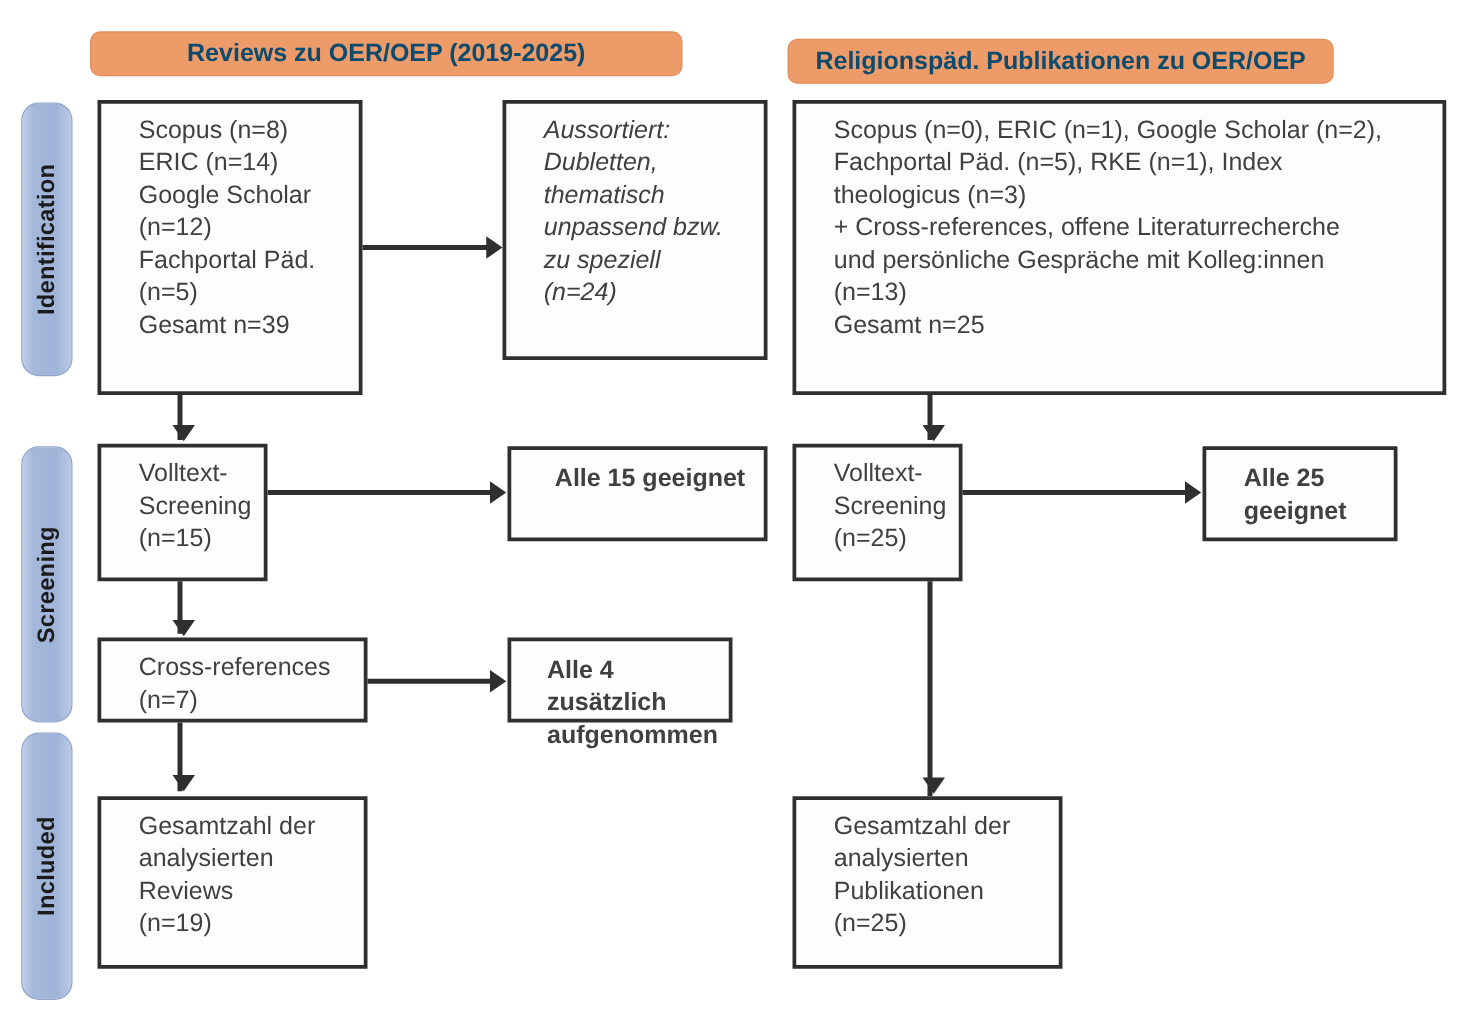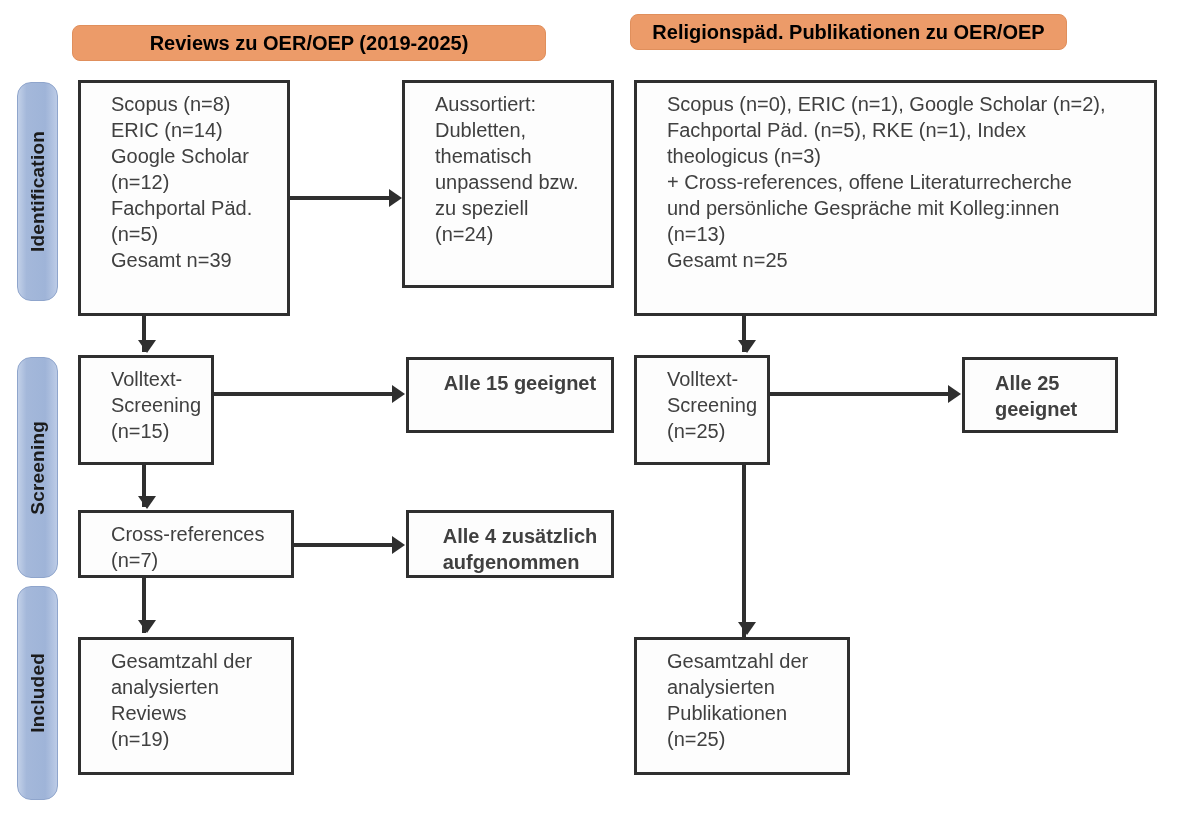--- a/index.html
+++ b/index.html
@@ -49,21 +49,21 @@
     background: #ec9b69;
     border: 1px solid #e08f5c;
     box-sizing: border-box;
     display: flex;
     align-items: center;
     justify-content: center;
   }
   .col-header .hdr-text {
     font-size: 20px;
     font-weight: bold;
-    color: #000000;
+    color: #0c4a6e;
     white-space: nowrap;
   }
 
   
   .box {
     position: absolute;
     background: #fdfdfd;
     border: 3px solid #2f2f2f;
     box-sizing: border-box;
     padding: 8px 10px 6px 12px;
@@ -124,35 +124,35 @@
   <div class="phase-tab" style="top:357px; height:221px;">
     <span class="phase-label">Screening</span>
   </div>
   <div class="phase-tab" style="top:586px; height:214px;">
     <span class="phase-label">Included</span>
   </div>
 
   <div class="col-header" style="left:72px; top:25px; width:474px;">
     <span class="hdr-text">Reviews zu OER/OEP (2019-2025)</span>
   </div>
-  <div class="col-header" style="left:630px; top:14px; width:437px;">
+  <div class="col-header" style="left:630px; top:31px; width:437px;">
     <span class="hdr-text">Religionspäd. Publikationen zu OER/OEP</span>
   </div>
 
   <div class="box" style="left:78px; top:80px; width:212px; height:236px;">
     <span class="box-text">Scopus (n=8)
 ERIC (n=14)
 Google Scholar
 (n=12)
 Fachportal Päd.
 (n=5)
 Gesamt n=39</span>
   </div>
 
-  <div class="box" style="left:402px; top:80px; width:212px; height:208px;">
+  <div class="box" style="left:402px; top:80px; width:212px; height:208px;font-style:italic;">
     <span class="box-text">Aussortiert:
 Dubletten,
 thematisch
 unpassend bzw.
 zu speziell
 (n=24)</span>
   </div>
 
   <div class="hline" style="left:290px; top:196px; width:100px;"></div>
   <div class="arrow-right" style="left:389px; top:189px;"></div>
@@ -200,21 +200,21 @@
   <div class="arrow-right" style="left:948px; top:385px;"></div>
 
   <div class="vline" style="left:142px; top:465px; height:42px;"></div>
   <div class="arrow-down" style="left:138px; top:496px;"></div>
 
   <div class="box" style="left:78px; top:510px; width:216px; height:68px;">
     <span class="box-text">Cross-references
 (n=7)</span>
   </div>
 
-  <div class="box center" style="left:406px; top:510px; width:208px; height:68px;">
+  <div class="box center" style="left:406px; top:510px; width:180px; height:68px;">
     <span class="box-text">Alle 4 zusätzlich
 aufgenommen</span>
   </div>
 
   <div class="hline" style="left:294px; top:543px; width:100px;"></div>
   <div class="arrow-right" style="left:392px; top:536px;"></div>
 
   <div class="vline" style="left:142px; top:578px; height:55px;"></div>
   <div class="arrow-down" style="left:138px; top:620px;"></div>
 

